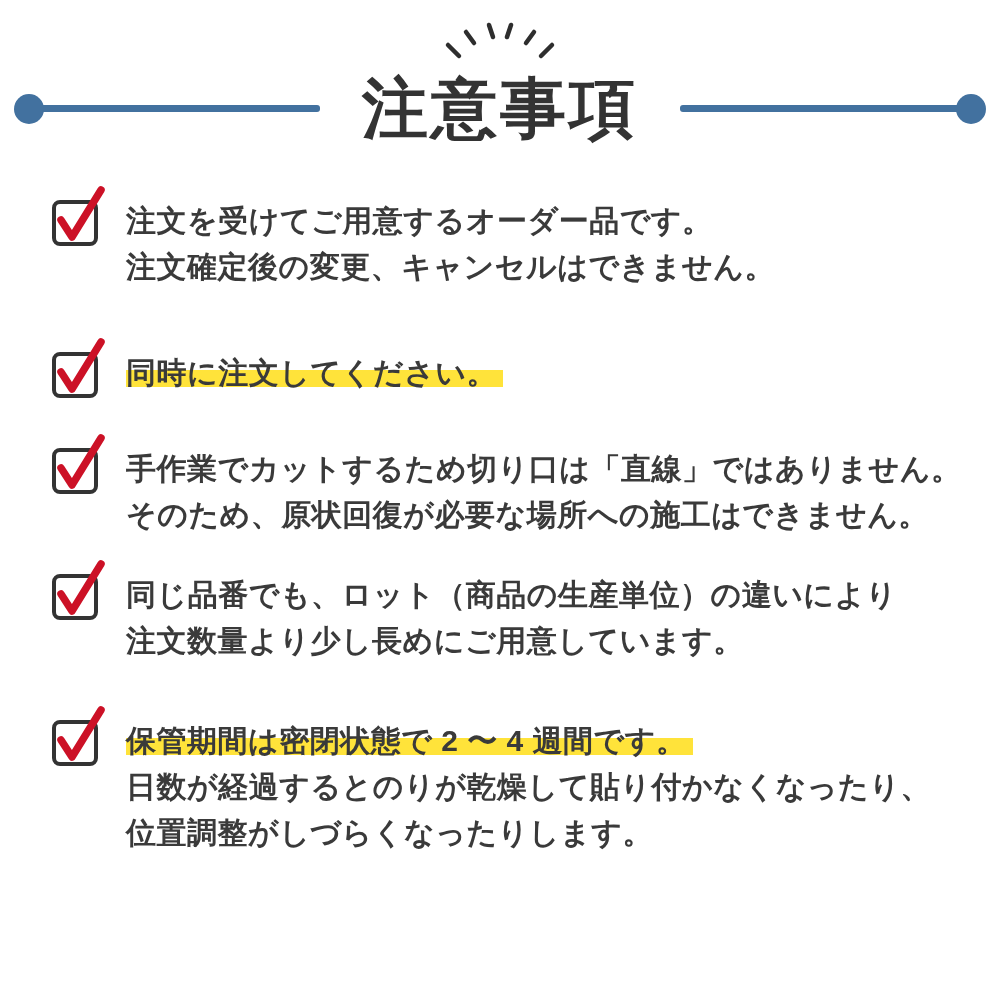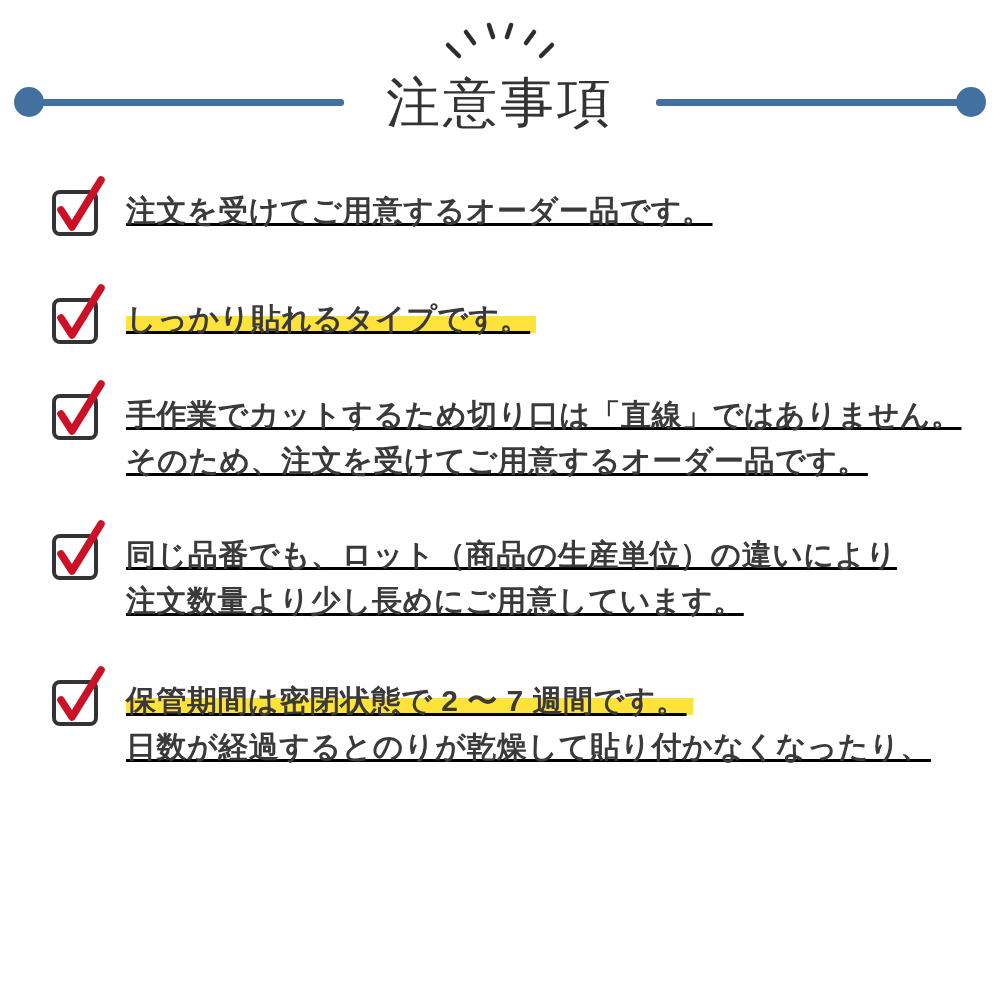--- a/index.html
+++ b/index.html
@@ -41,41 +41,41 @@
     top: 50%;
     width: 30px; height: 30px;
     border-radius: 50%;
     background: var(--accent, #42719f);
     transform: translateY(-50%);
   }
   .dot-left  { left: -2px; }
   .dot-right { right: -2px; }
   .title {
     margin: 0 42px;
-    font-size: 54px;
-    font-weight: 400;
+    font-size: 66px;
+    font-weight: 700;
     line-height: 1.05;
     letter-spacing: 3px;
     color: var(--ink, #333333);
     white-space: nowrap;
   }
 
   
   .list {
     position: absolute;
-    top: 188px; left: 52px; right: 20px; text-decoration: underline;
+    top: 198px; left: 52px; right: 20px;
   }
   .item {
     display: flex;
     align-items: flex-start;
     gap: 28px;
   }
   .item:nth-child(1) { margin-bottom: 60px; }
   .item:nth-child(2) { margin-bottom: 48px; }
-  .item:nth-child(3) { margin-bottom: 48px; }
+  .item:nth-child(3) { margin-bottom: 34px; }
   .item:nth-child(4) { margin-bottom: 54px; }
 
   .checkbox {
     flex: none;
     position: relative;
     width: 38px; height: 38px;
     margin-top: 2px;
     border: 4px solid var(--ink, #333333);
     border-radius: 8px;
     background: #ffffff;
@@ -132,60 +132,62 @@
 
   <div class="list">
       <div class="item">
         <span class="checkbox">
           <svg viewBox="0 0 56 60">
             <polyline points="6,33 17,50 46,3" fill="none" stroke="#cc1126" stroke-width="7.5" stroke-linecap="round" stroke-linejoin="round"></polyline>
           </svg>
         </span>
         <div class="lines">
           <div class="line"><span>注文を受けてご用意するオーダー品です。</span></div>
+          <div class="line"><span>注文確定後の変更、キャンセルはできません。</span></div>
         </div>
       </div>
       <div class="item">
         <span class="checkbox">
           <svg viewBox="0 0 56 60">
             <polyline points="6,33 17,50 46,3" fill="none" stroke="#cc1126" stroke-width="7.5" stroke-linecap="round" stroke-linejoin="round"></polyline>
           </svg>
         </span>
         <div class="lines">
-          <div class="line"><span class="hl">しっかり貼れるタイプです。</span></div>
+          <div class="line"><span class="hl">同時に注文してください。</span></div>
         </div>
       </div>
       <div class="item">
         <span class="checkbox">
           <svg viewBox="0 0 56 60">
             <polyline points="6,33 17,50 46,3" fill="none" stroke="#cc1126" stroke-width="7.5" stroke-linecap="round" stroke-linejoin="round"></polyline>
           </svg>
         </span>
         <div class="lines">
           <div class="line"><span>手作業でカットするため切り口は「直線」ではありません。</span></div>
-          <div class="line"><span>そのため、注文を受けてご用意するオーダー品です。</span></div>
+          <div class="line"><span>そのため、原状回復が必要な場所への施工はできません。</span></div>
         </div>
       </div>
       <div class="item">
         <span class="checkbox">
           <svg viewBox="0 0 56 60">
             <polyline points="6,33 17,50 46,3" fill="none" stroke="#cc1126" stroke-width="7.5" stroke-linecap="round" stroke-linejoin="round"></polyline>
           </svg>
         </span>
         <div class="lines">
           <div class="line"><span>同じ品番でも、ロット（商品の生産単位）の違いにより</span></div>
           <div class="line"><span>注文数量より少し長めにご用意しています。</span></div>
         </div>
       </div>
       <div class="item">
         <span class="checkbox">
           <svg viewBox="0 0 56 60">
             <polyline points="6,33 17,50 46,3" fill="none" stroke="#cc1126" stroke-width="7.5" stroke-linecap="round" stroke-linejoin="round"></polyline>
           </svg>
         </span>
         <div class="lines">
-          <div class="line"><span class="hl">保管期間は密閉状態で 2 〜 7 週間です。</span></div>
+          <div class="line"><span class="hl">保管期間は密閉状態で 2 〜 4 週間です。</span></div>
           <div class="line"><span>日数が経過するとのりが乾燥して貼り付かなくなったり、</span></div>
+          <div class="line"><span>位置調整がしづらくなったりします。</span></div>
         </div>
       </div>
     </div>
 
 </div>
 
 </body></html>

